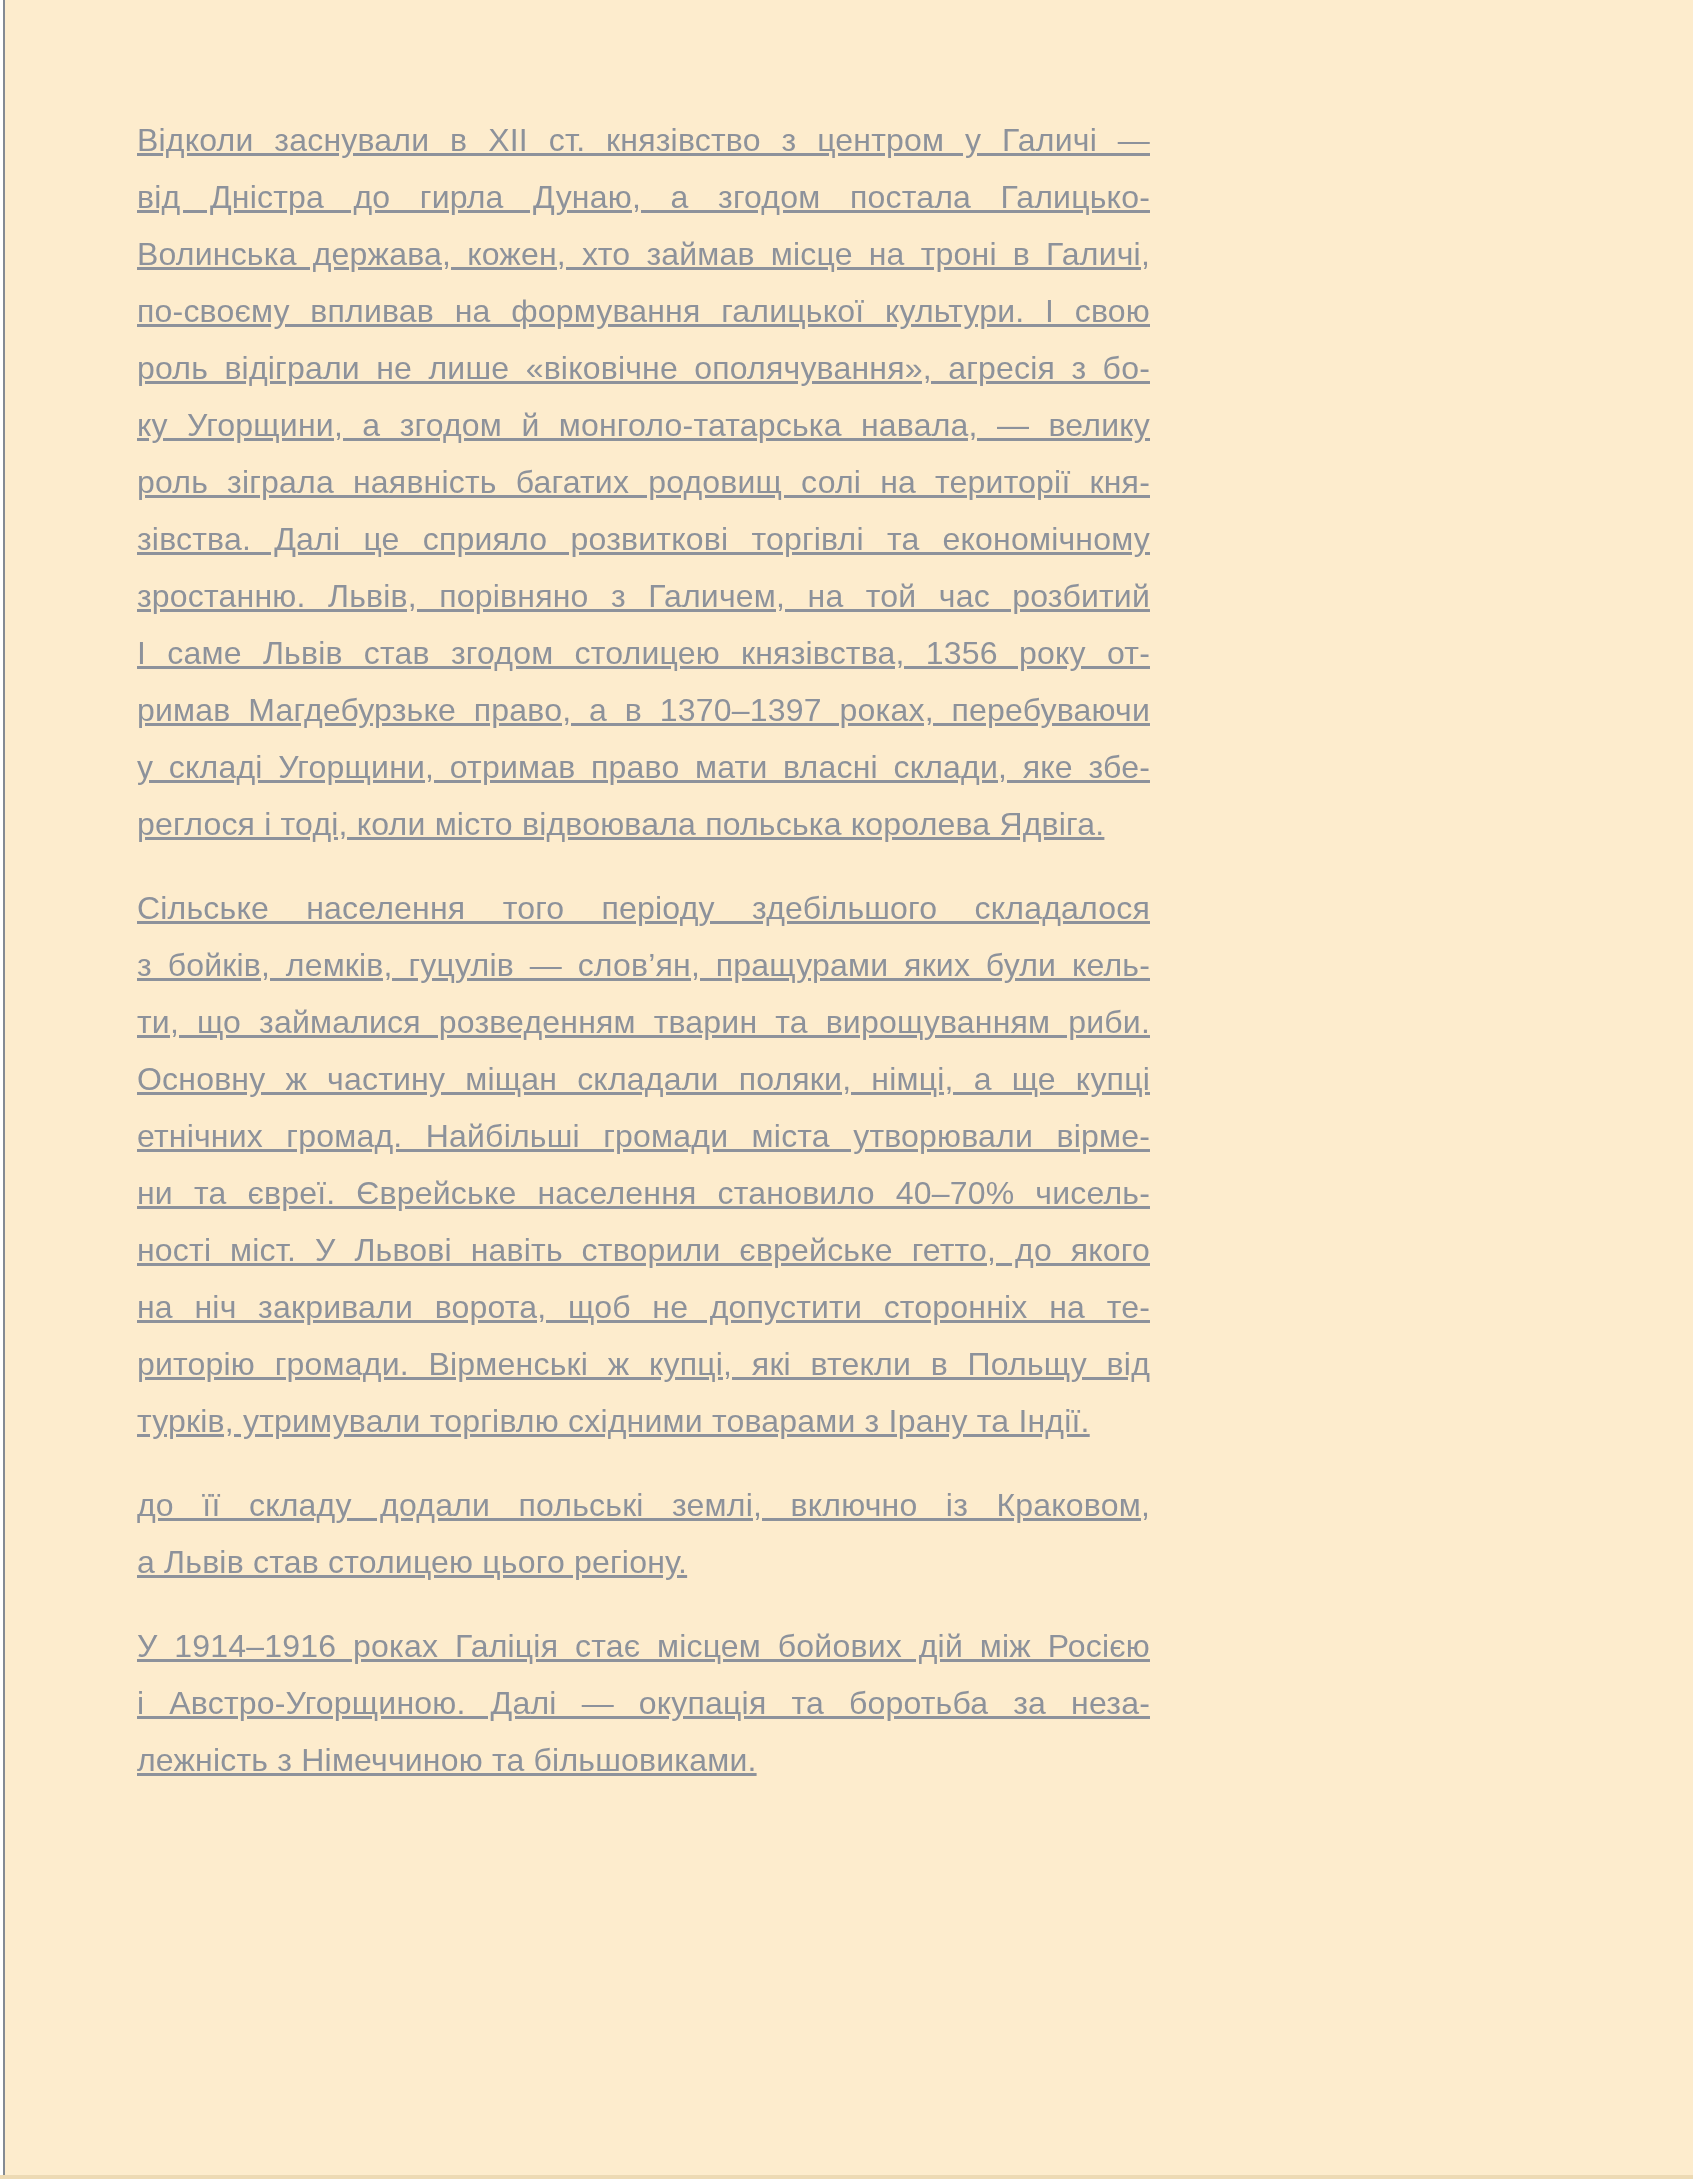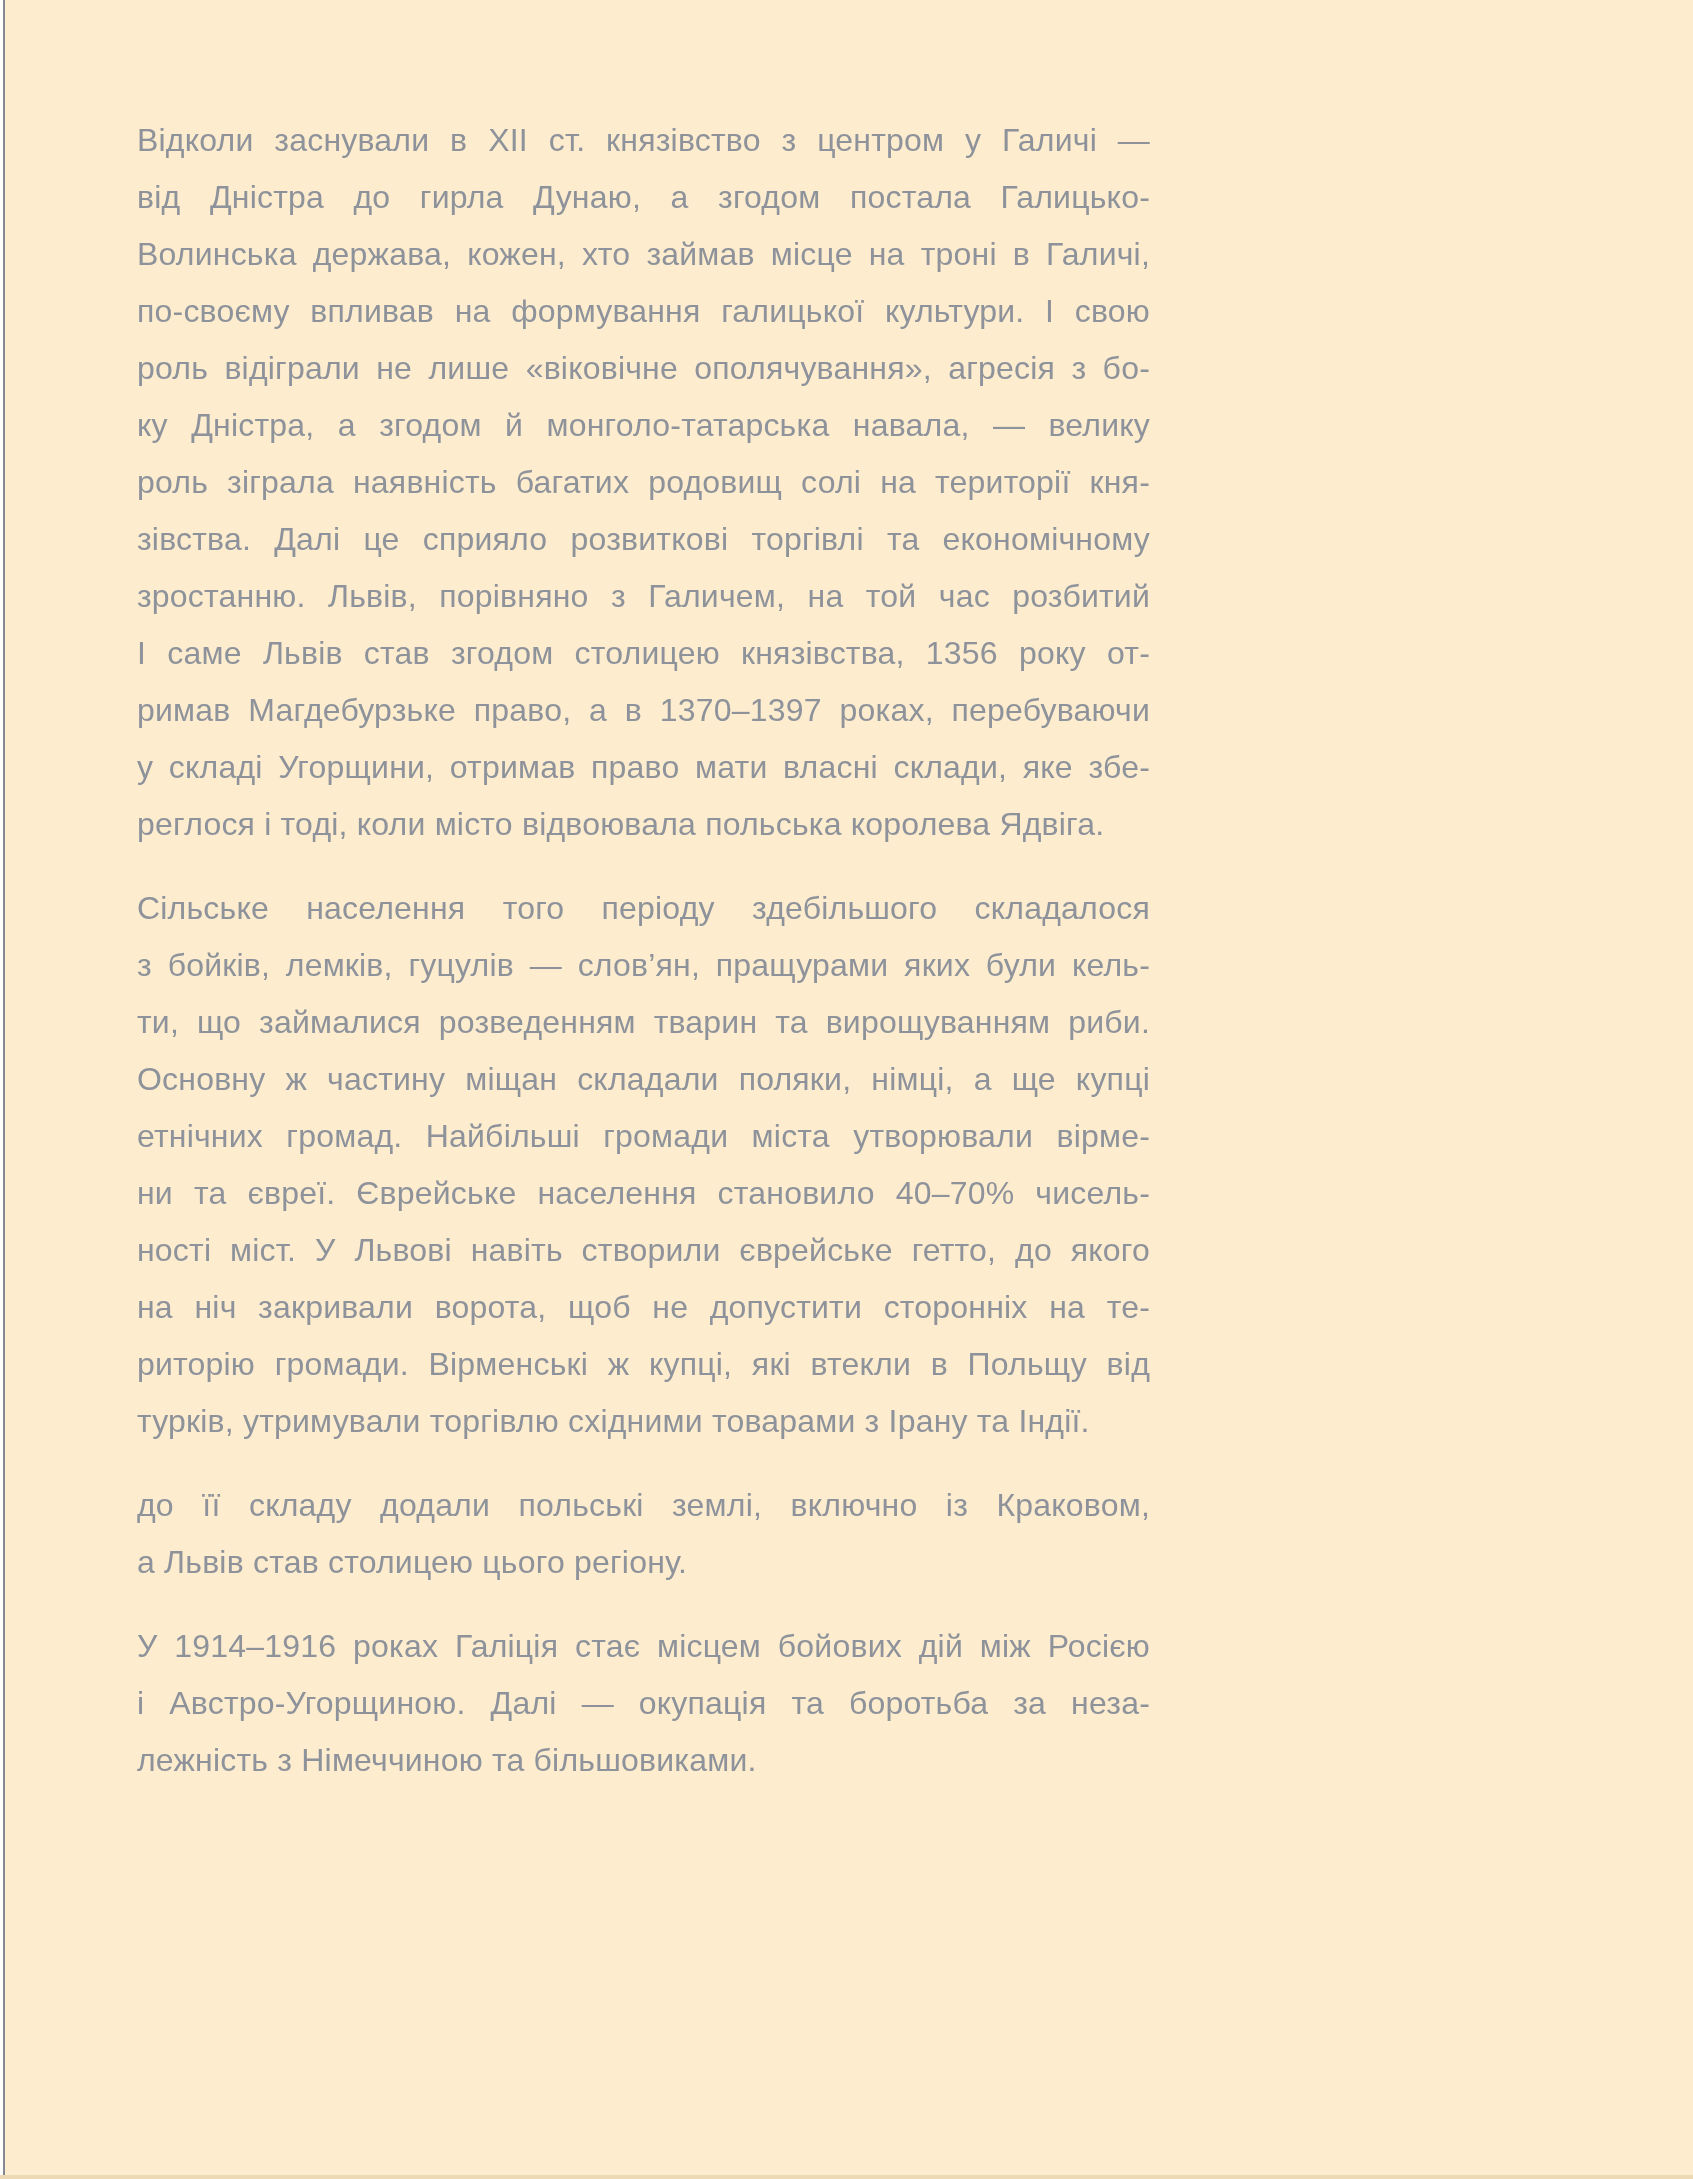--- a/index.html
+++ b/index.html
@@ -46,40 +46,41 @@
   .para {
     margin: 0 0 27px 0;
   }
   .para:last-child {
     margin-bottom: 0;
   }
   .line {
     text-align: justify;
     text-align-last: justify;
     white-space: normal;
+    text-decoration: underline;
   }
   .line.pl {
     text-align-last: left;
   }
 </style>
 </head>
 <body>
 
 <div class="edge-white"></div>
 <div class="edge-line"></div>
 
 <div class="text-col">
 
   <div class="para">
     <div class="line">Відколи заснували в XII ст. князівство з центром у Галичі —</div>
     <div class="line">від Дністра до гирла Дунаю, а згодом постала Галицько-</div>
     <div class="line">Волинська держава, кожен, хто займав місце на троні в Галичі,</div>
     <div class="line">по-своєму впливав на формування галицької культури. І свою</div>
     <div class="line">роль відіграли не лише «віковічне ополячування», агресія з бо-</div>
-    <div class="line">ку Дністра, а згодом й монголо-татарська навала, — велику</div>
+    <div class="line">ку Угорщини, а згодом й монголо-татарська навала, — велику</div>
     <div class="line">роль зіграла наявність багатих родовищ солі на території кня-</div>
     <div class="line">зівства. Далі це сприяло розвиткові торгівлі та економічному</div>
     <div class="line">зростанню. Львів, порівняно з Галичем, на той час розбитий</div>
     <div class="line">І саме Львів став згодом столицею князівства, 1356 року от-</div>
     <div class="line">римав Магдебурзьке право, а в 1370–1397 роках, перебуваючи</div>
     <div class="line">у складі Угорщини, отримав право мати власні склади, яке збе-</div>
     <div class="line pl">реглося і тоді, коли місто відвоювала польська королева Ядвіга.</div>
   </div>
 
 

